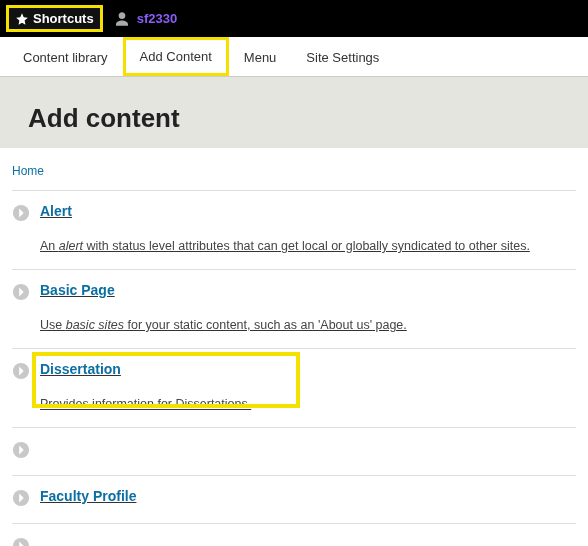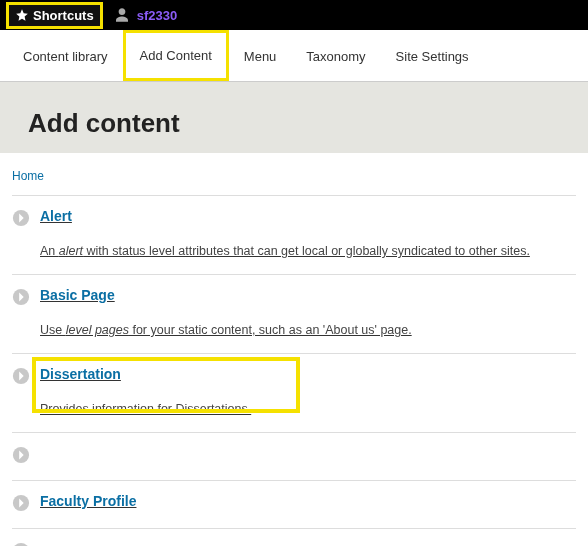--- a/index.html
+++ b/index.html
@@ -1,23 +1,23 @@
 <!DOCTYPE html>
 <html><head>
 <meta charset="utf-8">
 <style>
   * { margin: 0; padding: 0; box-sizing: border-box; }
   body { font-family: "Lucida Grande", "Lucida Sans Unicode", Verdana, sans-serif; font-size: 13px; color: #333; width: 588px; overflow: hidden; }
 
-  .topbar { background: #000; height: 30px; display: flex; align-items: center; padding: 0 6px; }
+  .topbar { background: #000; height: 37px; display: flex; align-items: center; padding: 0 6px; }
   .shortcuts-btn { display: flex; align-items: center; gap: 4px; color: #fff; padding: 3px 6px; border: 3px solid #f5e100; background: #111; cursor: pointer; font-weight: bold; font-size: 13px; }
   .user { display: flex; align-items: center; gap: 6px; color: #8b5cf6; margin-left: 10px; font-weight: bold; }
   .user-icon { width: 18px; height: 18px; fill: #aaa; }
 
-  .tabs { background: #fff; border-bottom: 1px solid #ccc; display: flex; padding: 0 8px; height: 52px; align-items: stretch; }
+  .tabs { background: #fff; border-bottom: 1px solid #ccc; display: flex; padding: 0 8px; height: 40px; align-items: stretch; }
   .tab { padding: 0 14px; display: flex; align-items: center; color: #333; font-size: 13px; border: 1px solid transparent; border-bottom: none; cursor: pointer; }
   .tab.active { border: 3px solid #f5e100; border-bottom: 3px solid #f5e100; }
 
   .grayband { background: #e5e5e0; padding: 26px 28px 14px 28px; }
   .page-title { font-size: 26px; font-weight: bold; color: #222; }
 
   .content { padding: 16px 12px; }
   .breadcrumb { color: #0b6fa4; font-size: 12px; margin-bottom: 12px; cursor: pointer; }
 
   .type-item { border-top: 1px solid #ddd; padding: 12px 0 16px 0; display: flex; gap: 10px; align-items: flex-start; position: relative; text-decoration: underline; }
@@ -47,21 +47,20 @@
         <path d="M12 12c2.5 0 4.5-2 4.5-4.5S14.5 3 12 3 7.5 5 7.5 7.5 9.5 12 12 12zm0 2c-3.3 0-8 1.7-8 5v2h16v-2c0-3.3-4.7-5-8-5z"></path>
       </svg>
     <span>sf2330</span>
   </div>
 </div>
 
 <div class="tabs">
   <div class="tab">Content library</div>
   <div class="tab active">Add Content</div>
   <div class="tab">Menu</div>
-  <div class="tab">Taxonomy</div>
   <div class="tab">Site Settings</div>
 </div>
 
 <div class="grayband">
   <h1 class="page-title">Add content</h1>
 </div>
 
 <div class="content">
   <div class="breadcrumb">Home</div>
 
@@ -76,21 +75,21 @@
     </div>
   </div>
 
   <div class="type-item">
     <svg class="arrow" viewBox="0 0 20 20">
         <circle cx="10" cy="10" r="9"></circle>
         <path d="M8 5l5 5-5 5z"></path>
       </svg>
     <div class="type-body">
       <div class="type-title">Basic Page</div>
-      <div class="type-desc"><span>Use </span><em>level pages</em><span> for your static content, such as an 'About us' page.</span></div>
+      <div class="type-desc"><span>Use </span><em>basic sites</em><span> for your static content, such as an 'About us' page.</span></div>
     </div>
   </div>
 
   <div class="type-item" style="position:relative;">
     <svg class="arrow" viewBox="0 0 20 20">
         <circle cx="10" cy="10" r="9"></circle>
         <path d="M8 5l5 5-5 5z"></path>
       </svg>
     <div class="type-body">
       <div class="type-title">Dissertation</div>

